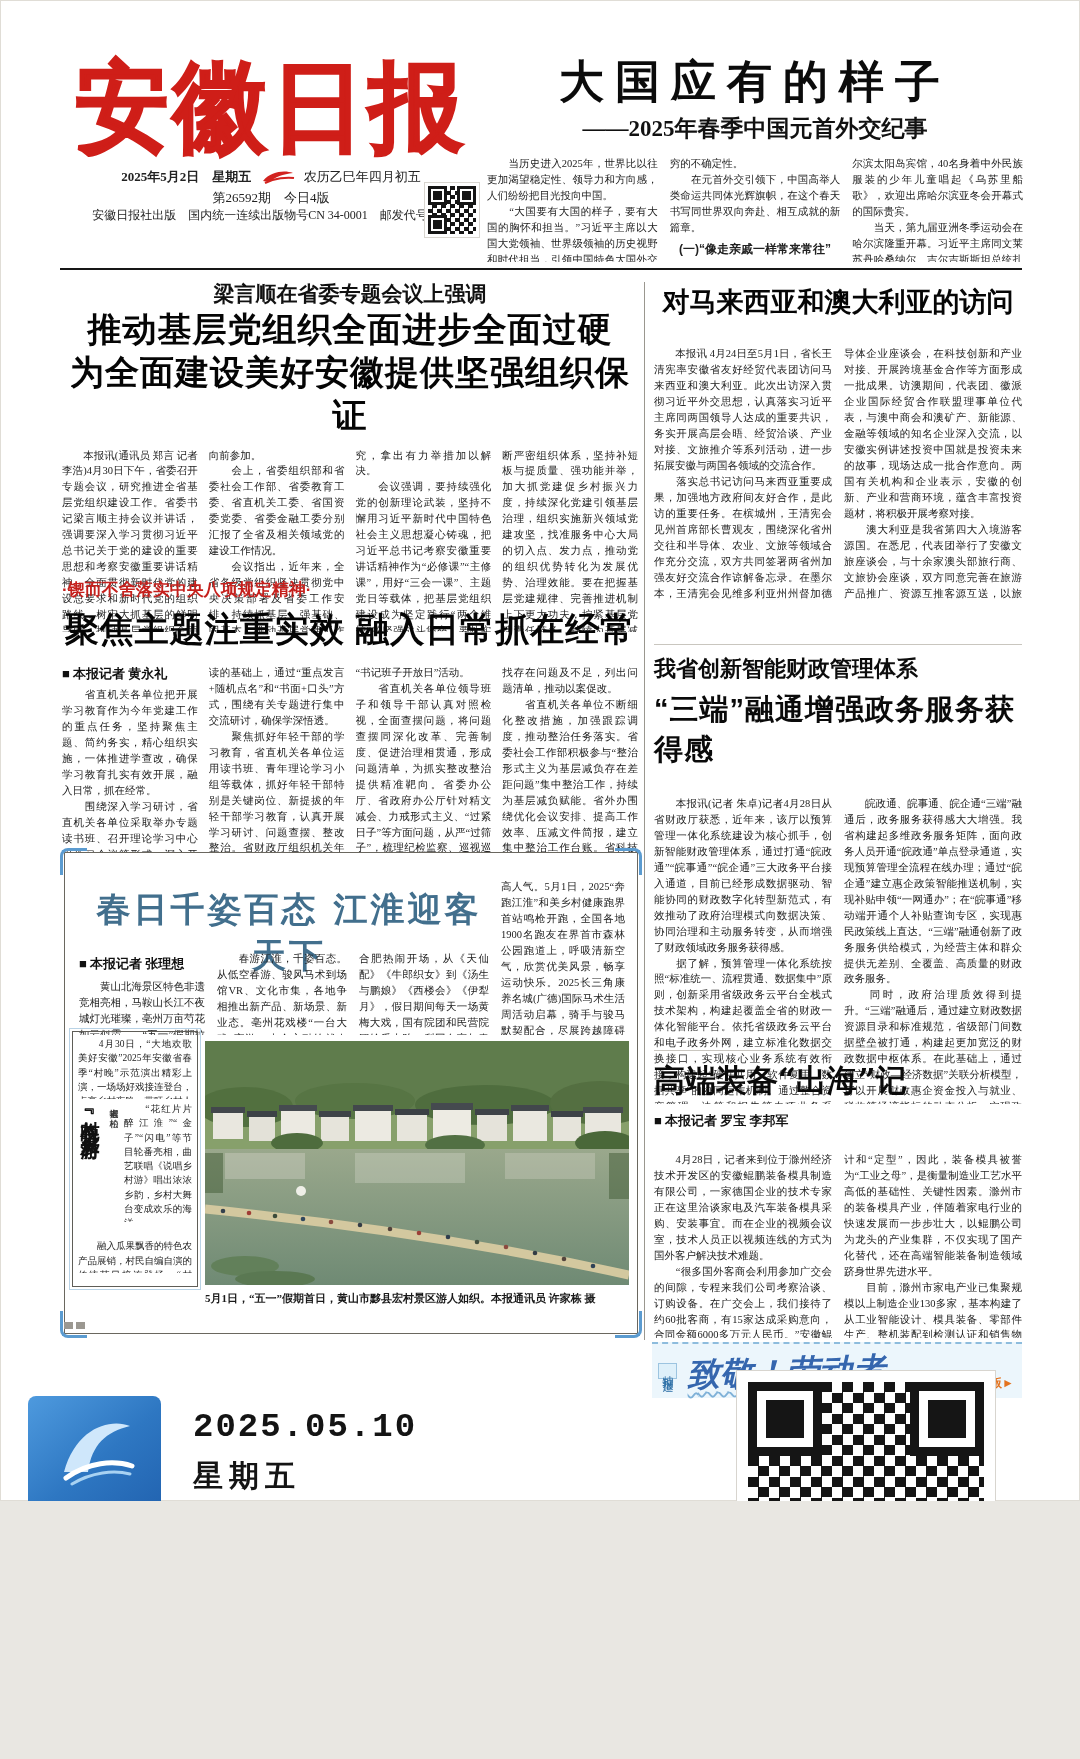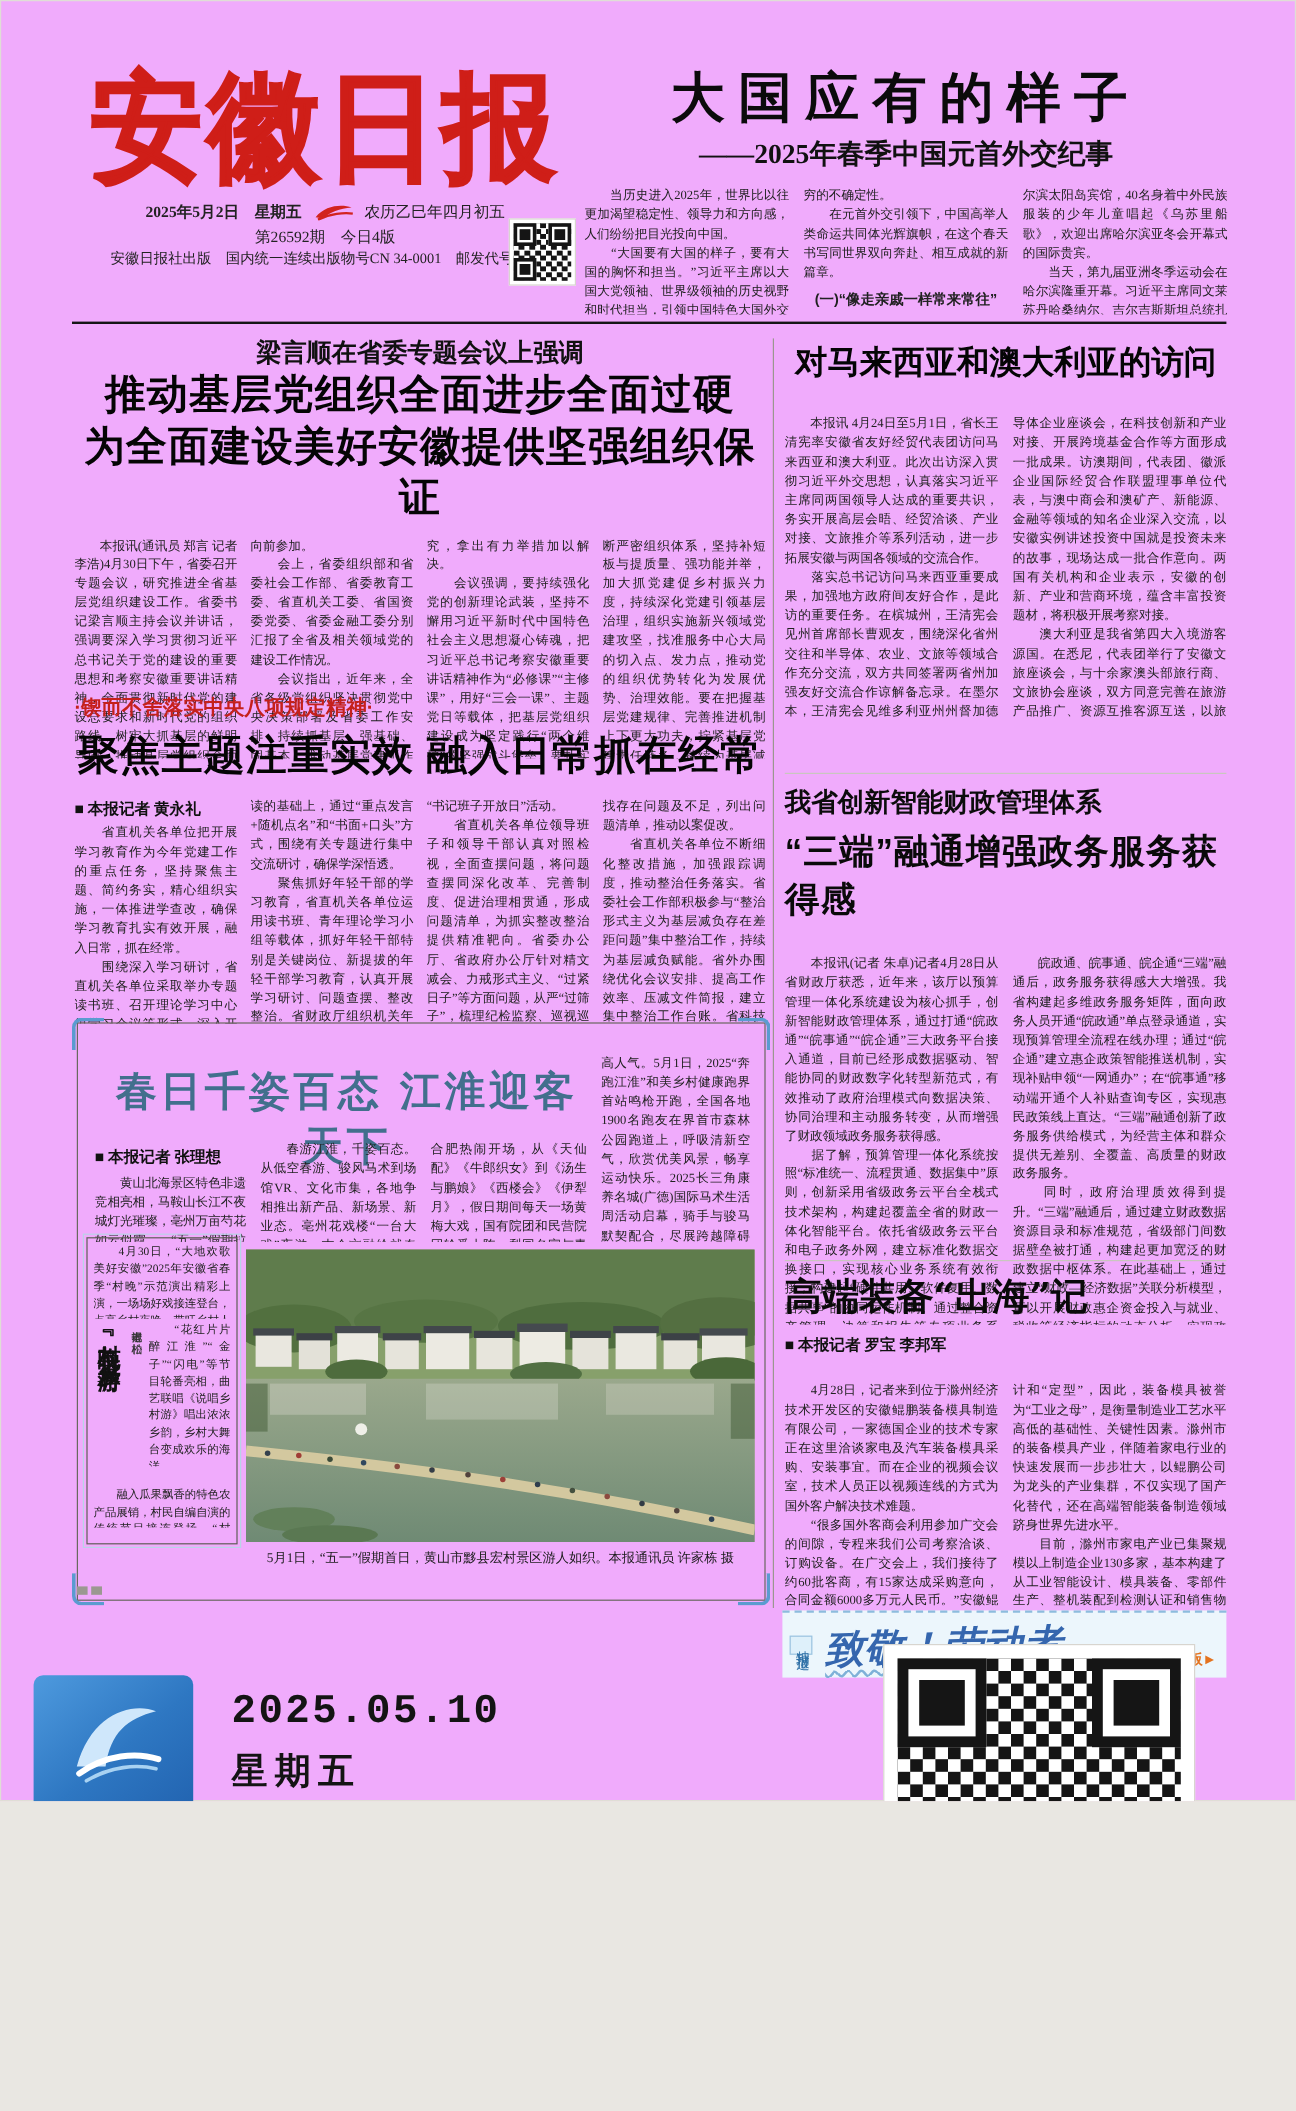--- a/index.html
+++ b/index.html
@@ -1,16 +1,16 @@
 <!DOCTYPE html>
 <html><head>
 <meta charset="utf-8">
 <style>
   html,body{margin:0;padding:0;background:#e9e7e2;}
-  .page{position:relative;width:1080px;height:1501px;background:#f0abfc;margin:0 auto;
+  .page{position:relative;width:1080px;height:1501px;background:#ffffff;margin:0 auto;
         font-family:"Liberation Serif","DejaVu Serif",serif;color:#1c1c1c;overflow:hidden;
         box-shadow:0 0 0 1px #e0ddd6 inset;}
   .abs{position:absolute;}
   
   #masthead{left:70px;top:58px;width:402px;text-align:center;}
   .mast-title{font-size:94px;line-height:1.05;font-weight:900;color:#cf1e18;
       letter-spacing:4px;font-family:"DejaVu Serif",serif;-webkit-text-stroke:2px #cf1e18;
       transform:scaleY(1.04);white-space:nowrap;}
   .dateline{font-size:13px;line-height:1.5;color:#222;margin-top:10px;}
   .dateline .b{font-weight:700;}
@@ -63,21 +63,21 @@
   .spring-h{position:absolute;left:24px;top:34px;width:400px;text-align:center;
       font-size:34px;font-weight:700;color:#426f8d;letter-spacing:3px;
       font-family:"DejaVu Serif",serif;}
   #spring-byline{position:absolute;left:14px;top:102px;}
   #spring-c1{position:absolute;left:14px;top:126px;width:126px;height:56px;}
   #spring-c2{position:absolute;left:152px;top:98px;width:130px;height:84px;}
   #spring-c3{position:absolute;left:294px;top:98px;width:130px;height:84px;}
   #spring-cr{position:absolute;left:436px;top:26px;width:124px;height:156px;}
   #photo{position:absolute;left:140px;top:188px;width:424px;height:244px;overflow:hidden;}
   #caption{position:absolute;left:140px;top:438px;width:424px;font-size:11px;
-      font-weight:400;display:flex;justify-content:center;color:#1a1a1a;}
+      font-weight:700;display:flex;justify-content:flex-start;color:#1a1a1a;}
   
   #cunwan{position:absolute;left:7px;top:178px;width:126px;height:256px;
       border:1px solid #5f5d57;outline:1px solid #b9d3e6;outline-offset:2px;padding:5px;box-sizing:border-box;}
   .cw-p{font-size:9.5px;line-height:1.5;text-align:justify;white-space:pre-line;overflow:hidden;color:#222;}
   #cw-top{height:62px;}
   .cw-mid{display:flex;height:120px;margin:3px 0;}
   .cw-title{writing-mode:vertical-rl;text-orientation:upright;font-size:19px;font-weight:700;
       letter-spacing:3px;color:#111;font-family:"DejaVu Serif",serif;}
   .cw-byline{writing-mode:vertical-rl;text-orientation:upright;font-size:9px;color:#333;margin-left:3px;}
   .cw-mid-text{flex:1;margin-left:4px;height:120px;}

